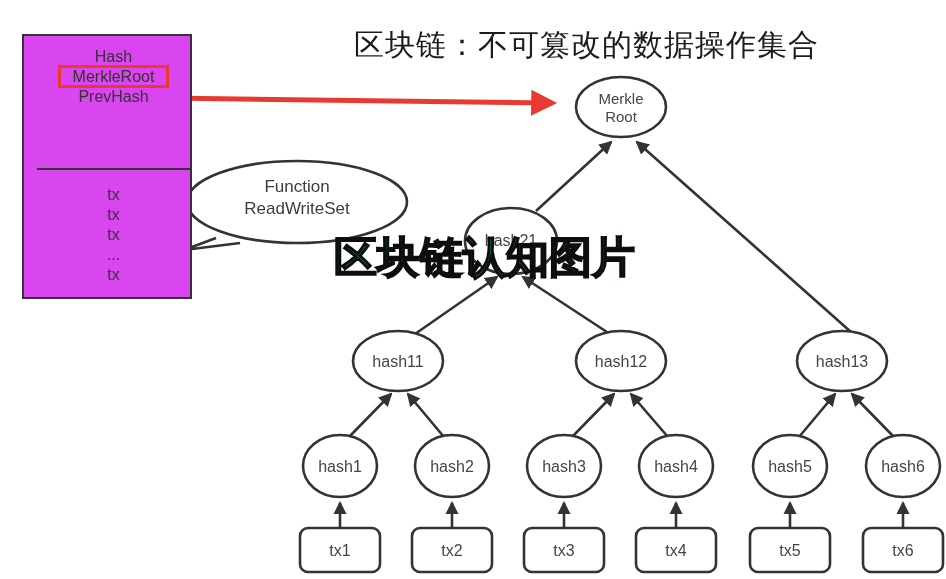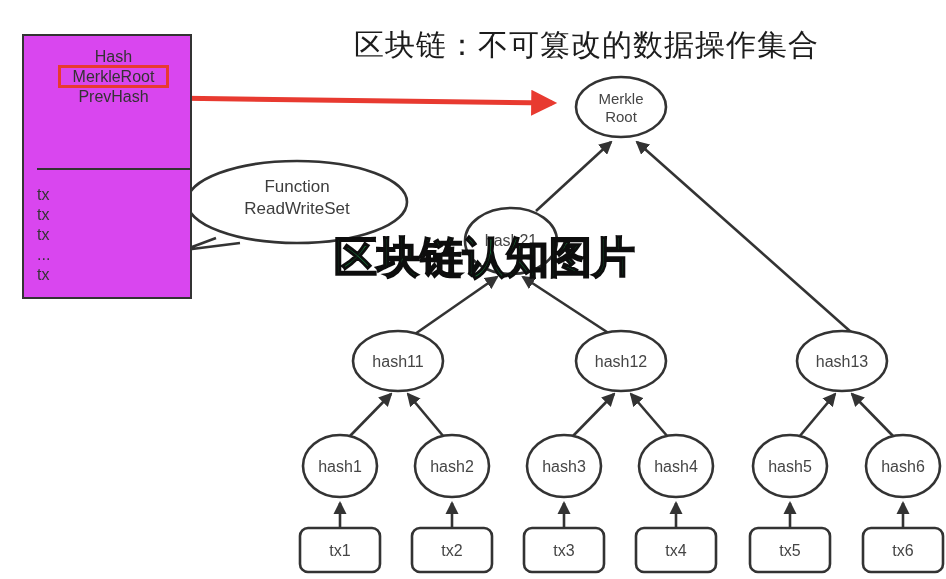--- a/index.html
+++ b/index.html
@@ -22,21 +22,21 @@
   
   .block{
     position:absolute;left:22px;top:34px;width:153px;z-index:2;
     border:2.5px solid #333;background:#d946ef;color:#333;padding-left:13px;
   }
   .block-top{
     height:121px;padding-top:11px;border-bottom:2.5px solid #333;
     text-align:center;font-size:16px;line-height:20px;
   }
   .block-txs{
-    height:112px;padding-top:15px;font-size:16px;line-height:20px;
+    height:112px;padding-top:15px;text-align:center;font-size:16px;line-height:20px;
   }
   .redbox{
     display:inline-block;border:3px solid var(--accent,#e83a30);
     padding:0 12px;line-height:17px;margin:-2px 16px;
   }
   svg text{
     font-family:"Liberation Sans","DejaVu Sans",sans-serif;
     fill:#454545;text-anchor:middle;
   }
   .node-label{font-size:16px;}

